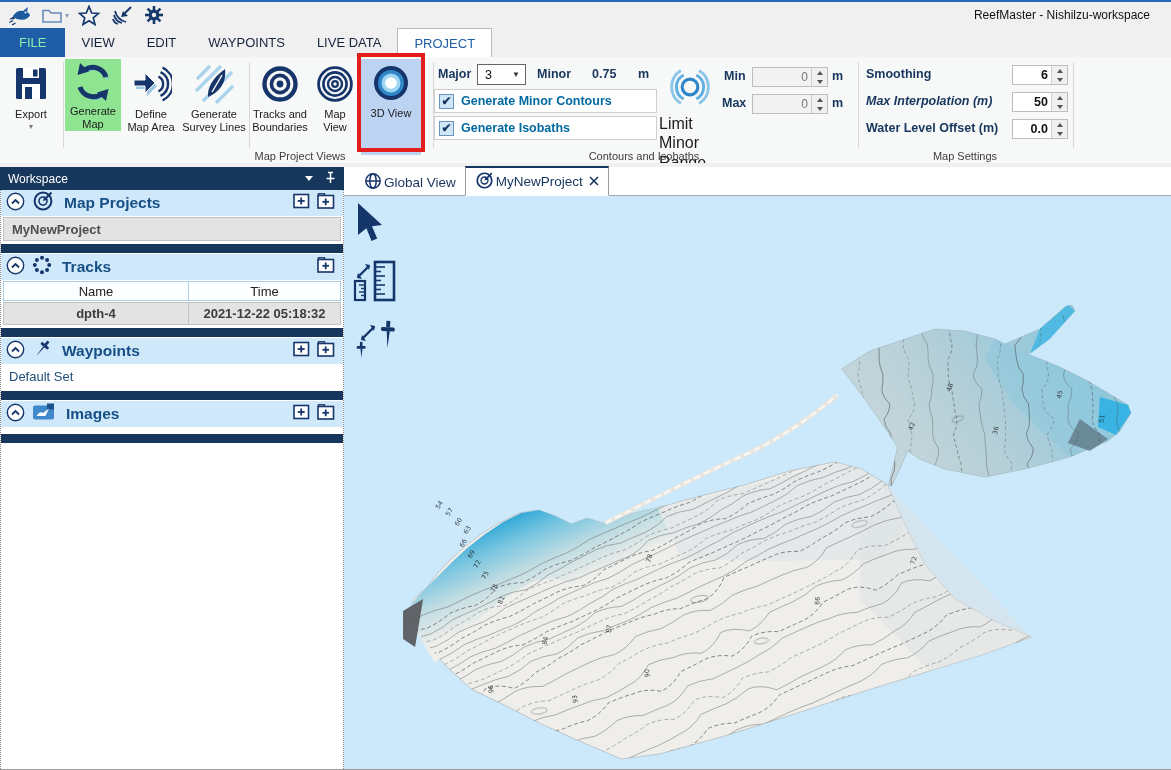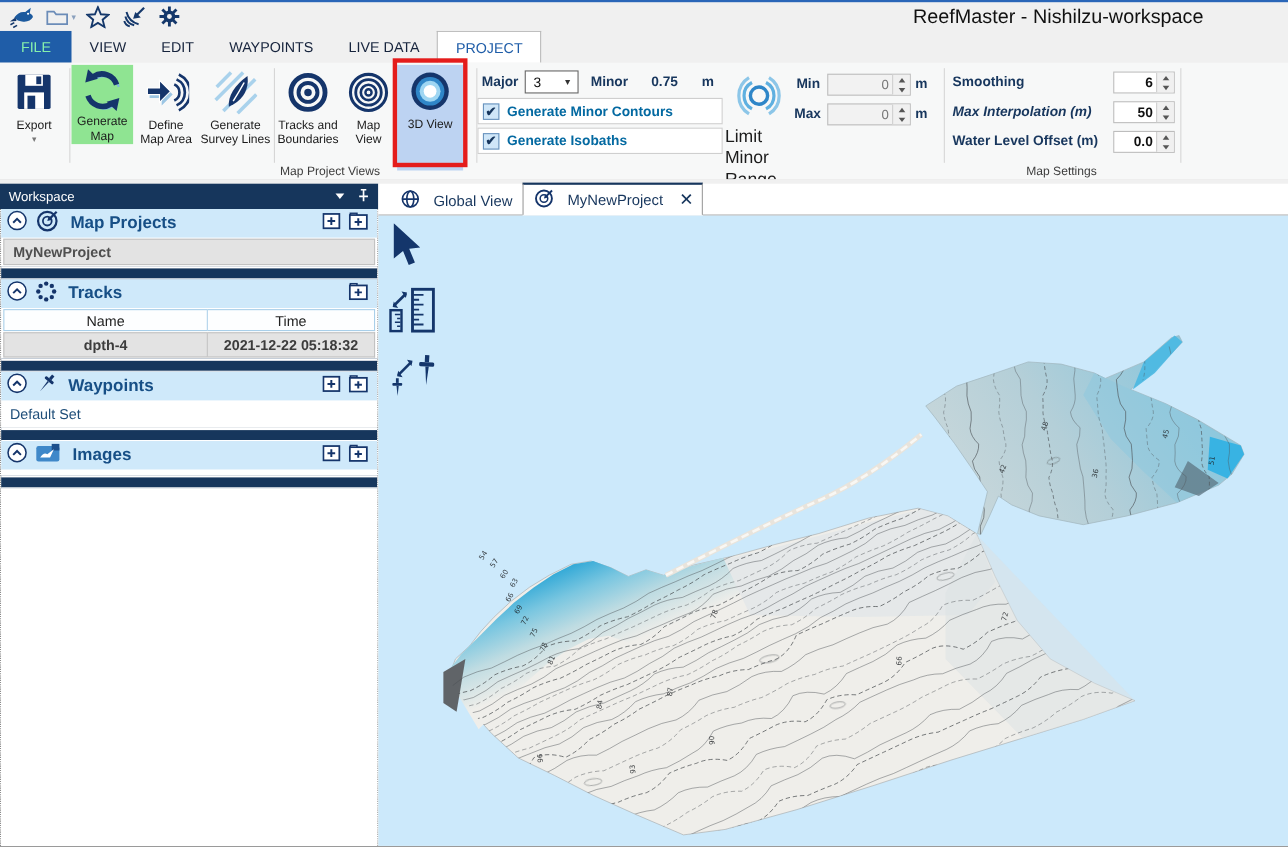--- a/index.html
+++ b/index.html
@@ -1,20 +1,20 @@
 <!DOCTYPE html>
 <html><head>
 <meta charset="utf-8">
 <style>
   html,body{margin:0;padding:0;background:#dcdcdc;font-family:"Liberation Sans",sans-serif;}
   .app{position:relative;width:1171px;height:770px;background:#f0f0f0;overflow:hidden;border-bottom:1px solid #9a9a9a;box-sizing:border-box;}
   
   .titlebar{height:28px;border-top:2px solid #2a66b8;background:#f0f0f0;display:flex;align-items:center;padding-left:7px;position:relative;box-sizing:border-box;}
   .tbic{display:flex;align-items:center;margin-right:9px;}
-  .tb-title{position:absolute;left:830px;width:320px;text-align:left;font-size:18px;color:#111;}
+  .tb-title{position:absolute;left:830px;width:320px;text-align:right;font-size:12px;color:#111;}
   .fcaret{font-size:8px;color:#8aa0bd;margin-left:1px;}
   
   .menubar{height:29px;display:flex;align-items:stretch;background:#f0f0f0;}
   .mi{display:flex;align-items:center;padding:0 16px;font-size:13px;color:#17243d;cursor:default;}
   .mi.file{background:#1f5da8;color:#86efac;padding:0 19px;}
   .mi.sel{background:#fff;border:1px solid #b9b9b9;border-bottom:none;color:#1f5da8;}
   
   .ribbon{position:relative;height:106px;background:#f7f8f8;border-bottom:1px solid #d8d8d8;}
   .rb{position:absolute;top:3px;display:flex;flex-direction:column;align-items:center;gap:1px;font-size:11px;color:#1b1b1b;text-align:center;line-height:1.18;}
   .rb .ric{height:47px;display:flex;align-items:center;justify-content:center;}
@@ -49,21 +49,21 @@
   .itemw{height:25px;display:flex;align-items:center;padding:0 8px;font-size:13px;color:#1f4e79;flex:none;}
   .ttable{margin:1px 2px;flex:none;}
   .trow{display:flex;}
   .th{height:20px;background:#fdfeff;border:1px solid #a9cfe9;display:flex;align-items:center;justify-content:center;font-size:13px;color:#222;box-sizing:border-box;}
   .td{height:23px;background:#e3e3e3;border:1px solid #c2c2c2;display:flex;align-items:center;justify-content:center;font-size:13px;font-weight:600;color:#3c3c3c;box-sizing:border-box;}
   .c1{width:186px;} .c2{flex:1;border-left:none!important;}
   .fill{flex:1;background:#fff;}
   
   .content{flex:1;display:flex;flex-direction:column;padding-top:4px;background:#f0f0f0;min-width:0;}
   .tabbar{height:28px;background:#fff;border-bottom:1px solid #a8a8a8;display:flex;align-items:flex-end;padding-left:11px;flex:none;}
-  .tab{height:26px;display:flex;align-items:center;gap:12px;padding:0 9px;font-size:13.5px;color:#17365d;}
+  .tab{height:26px;display:flex;align-items:center;gap:2px;padding:0 9px;font-size:13.5px;color:#17365d;}
   .tab.active{background:#fff;border:1px solid #9c9c9c;border-top:2px solid #17365d;border-bottom:1px solid #fff;margin-bottom:-1px;height:27px;}
   .view{flex:1;position:relative;overflow:hidden;background:#cce9fb;}
   .vtools{position:absolute;left:9px;top:7px;display:flex;flex-direction:column;gap:13px;z-index:3;}
   .terrain{position:absolute;left:0;top:0;width:100%;height:100%;}
 </style>
 </head>
 <body>
 
 <div class="app">
 
@@ -318,20 +318,21 @@
             <i class="tri-u"></i>
           </div>
           <div>
             <i class="tri-d"></i>
           </div>
         </span>
     </div>
     <div class="vsep" style="left:1073px;"></div>
 
     <div class="glab" style="left:185px;width:230px;">Map Project Views</div>
+    <div class="glab" style="left:434px;width:420px;">Contours and Isobaths</div>
     <div class="glab" style="left:860px;width:210px;">Map Settings</div>
   </div>
 
   <div class="redbox"></div>
 
   <div class="main">
 
     <div class="sidebar">
       <div class="ws-header">
         <span>Workspace</span>

